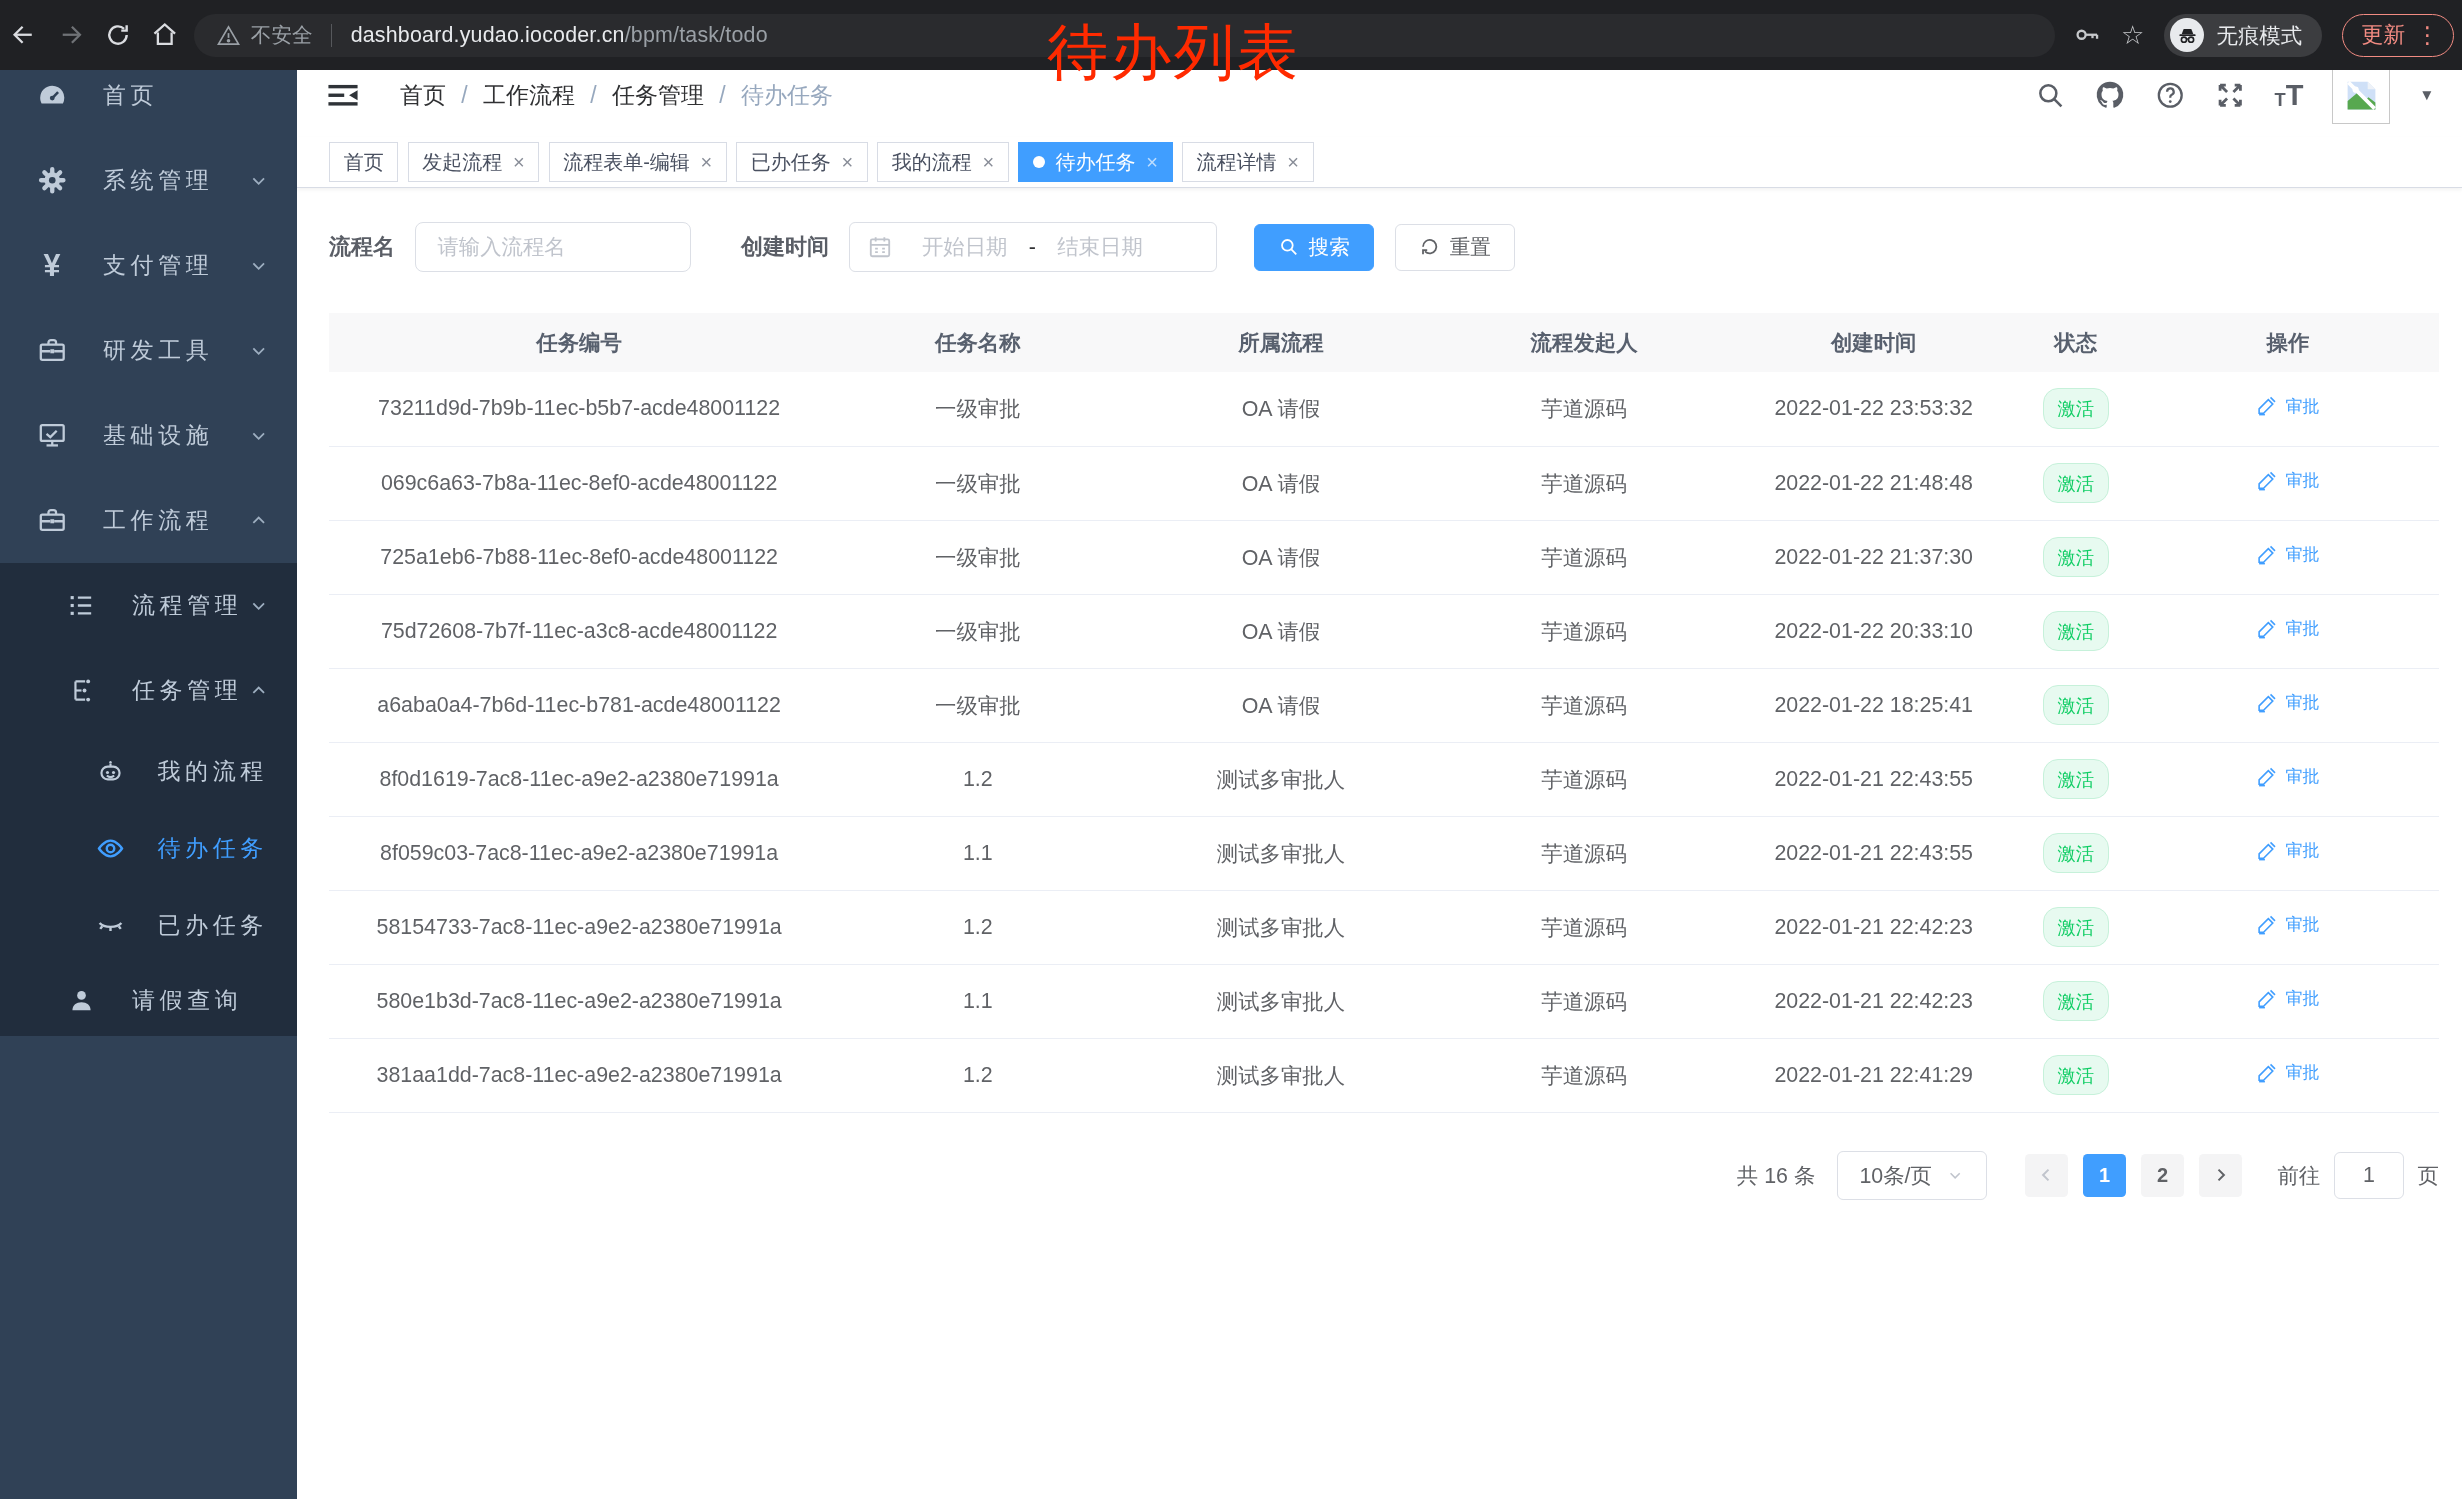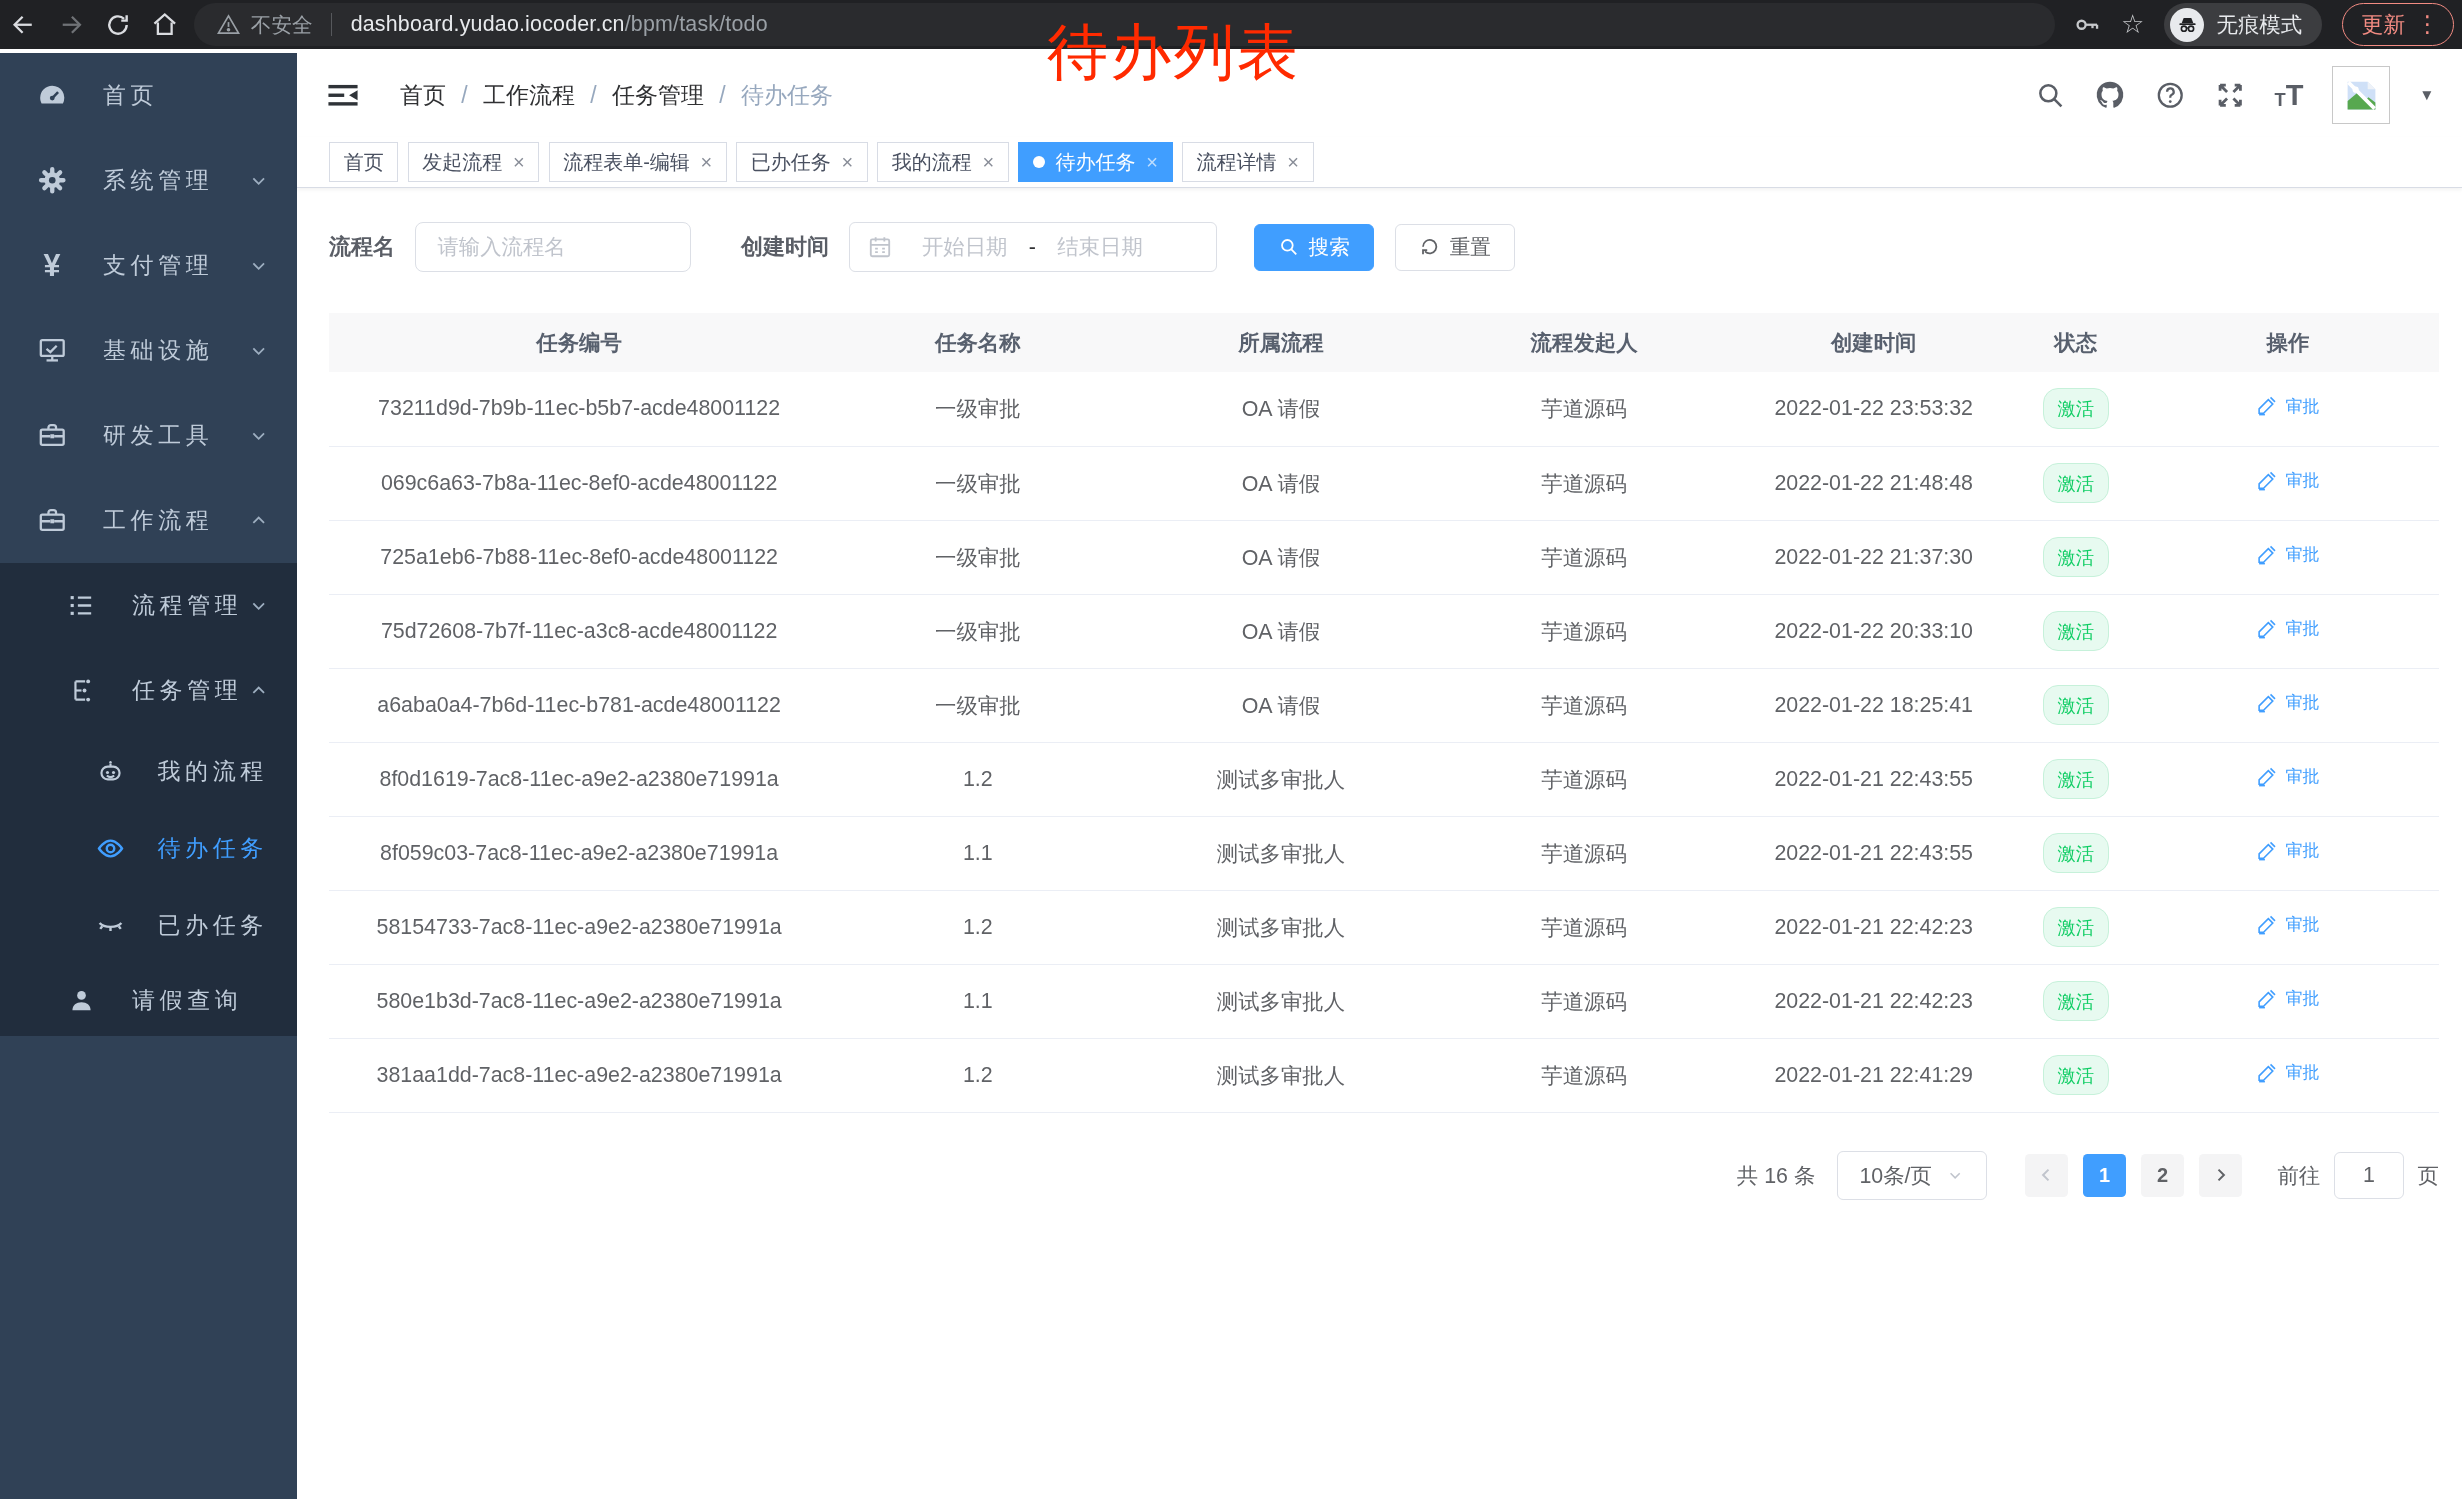--- a/index.html
+++ b/index.html
@@ -7,21 +7,21 @@
   body {
     position:relative; overflow:hidden; background:#fff;
     font-family:"Liberation Sans","DejaVu Sans",sans-serif;
     --accent:#409eff; --sidebar-bg:#304156; --submenu-bg:#212d3d;
     --success:#13ce66; --success-bg:#e7faf0; --success-border:#c6f1da;
     --chrome-bg:#202124; --annotation:#ff2a00; --update-red:#f28b82;
   }
   svg { display:block; }
 
   
-  .browser { position:absolute; left:0; top:0; width:2462px; height:49px;
+  .browser { position:absolute; left:0; top:0; width:2462px; height:70px;
     background:var(--chrome-bg); display:flex; align-items:center; z-index:5; }
   .nav-ic { width:47px; height:47px; display:flex; align-items:center; justify-content:center; color:#dadce0; }
   .nav-ic.disabled { color:#6f7276; }
   .omnibox { margin-left:6.1px; width:1861px; height:43px; border-radius:21.4px; background:#2a2b2e;
     display:flex; align-items:center; padding:0 23px; color:#9aa0a6; font-size:20.6px; }
   .omni-sep { width:1.5px; height:23px; background:#56585c; margin:0 18.3px; }
   .url { font-size:21.4px; letter-spacing:0.2px; }
   .url .domain { color:#e8eaed; }
   .url .path { color:#9aa0a6; }
   .chrome-right { display:flex; align-items:center; margin-left:18.3px; gap:20px; }
@@ -227,44 +227,44 @@
     <span class="chev">
         <svg width="21.4" height="21.4" viewBox="0 0 24 24" fill="none" stroke="currentColor" stroke-width="2">
           <path d="M6 9.5l6 6 6-6"></path>
         </svg>
       </span>
   </div>
 
   <div class="m-item">
     <span class="ic">
       <svg width="30.5" height="30.5" viewBox="0 0 24 24" fill="none" stroke="currentColor" stroke-width="1.8">
+          <rect x="3" y="7.5" width="18" height="12" rx="1.2"></rect>
+          <path d="M9 7.5V6a2 2 0 0 1 2-2h2a2 2 0 0 1 2 2v1.5"></path>
+          <path d="M3 12.8h7.5M13.5 12.8H21"></path>
+          <rect x="10.5" y="11.2" width="3" height="3.2" fill="currentColor" stroke="none"></rect>
+        </svg>
+    </span>
+    <span class="lbl">研发工具</span>
+    <span class="chev">
+        <svg width="21.4" height="21.4" viewBox="0 0 24 24" fill="none" stroke="currentColor" stroke-width="2">
+          <path d="M6 9.5l6 6 6-6"></path>
+        </svg>
+      </span>
+  </div>
+
+  <div class="m-item">
+    <span class="ic">
+      <svg width="30.5" height="30.5" viewBox="0 0 24 24" fill="none" stroke="currentColor" stroke-width="1.8">
           <rect x="3" y="4" width="18" height="12.5" rx="1.2"></rect>
           <path d="M7.5 11l3 2.5 5-5"></path>
           <path d="M12 16.5v3.5"></path>
           <path d="M7.5 20h9"></path>
         </svg>
     </span>
     <span class="lbl">基础设施</span>
-    <span class="chev">
-        <svg width="21.4" height="21.4" viewBox="0 0 24 24" fill="none" stroke="currentColor" stroke-width="2">
-          <path d="M6 9.5l6 6 6-6"></path>
-        </svg>
-      </span>
-  </div>
-
-  <div class="m-item">
-    <span class="ic">
-      <svg width="30.5" height="30.5" viewBox="0 0 24 24" fill="none" stroke="currentColor" stroke-width="1.8">
-          <rect x="3" y="7.5" width="18" height="12" rx="1.2"></rect>
-          <path d="M9 7.5V6a2 2 0 0 1 2-2h2a2 2 0 0 1 2 2v1.5"></path>
-          <path d="M3 12.8h7.5M13.5 12.8H21"></path>
-          <rect x="10.5" y="11.2" width="3" height="3.2" fill="currentColor" stroke="none"></rect>
-        </svg>
-    </span>
-    <span class="lbl">研发工具</span>
     <span class="chev">
         <svg width="21.4" height="21.4" viewBox="0 0 24 24" fill="none" stroke="currentColor" stroke-width="2">
           <path d="M6 9.5l6 6 6-6"></path>
         </svg>
       </span>
   </div>
 
   <div class="m-item">
     <span class="ic">
       <svg width="30.5" height="30.5" viewBox="0 0 24 24" fill="none" stroke="currentColor" stroke-width="1.8">

